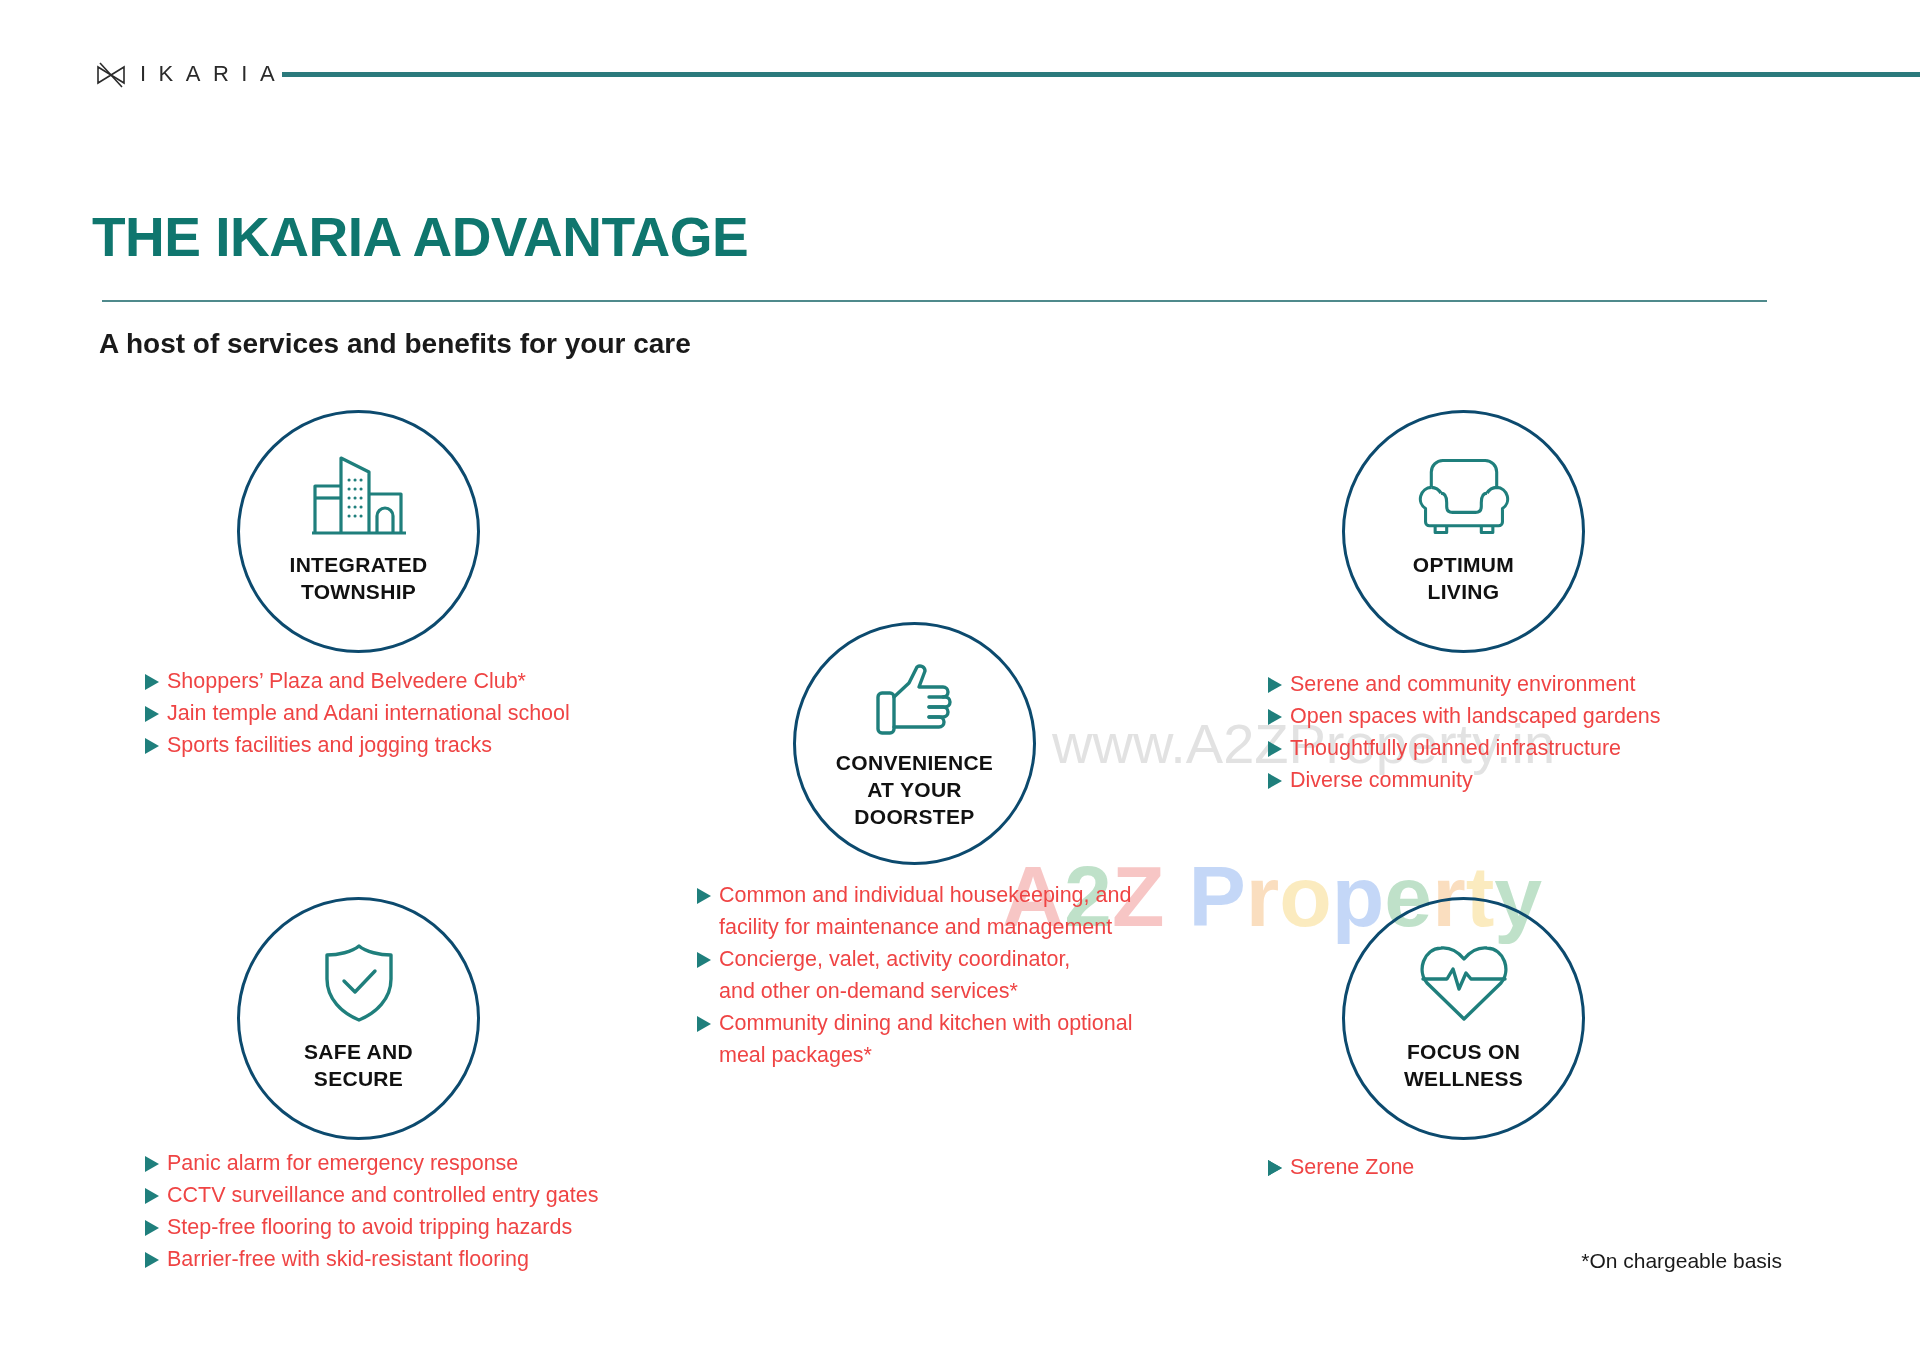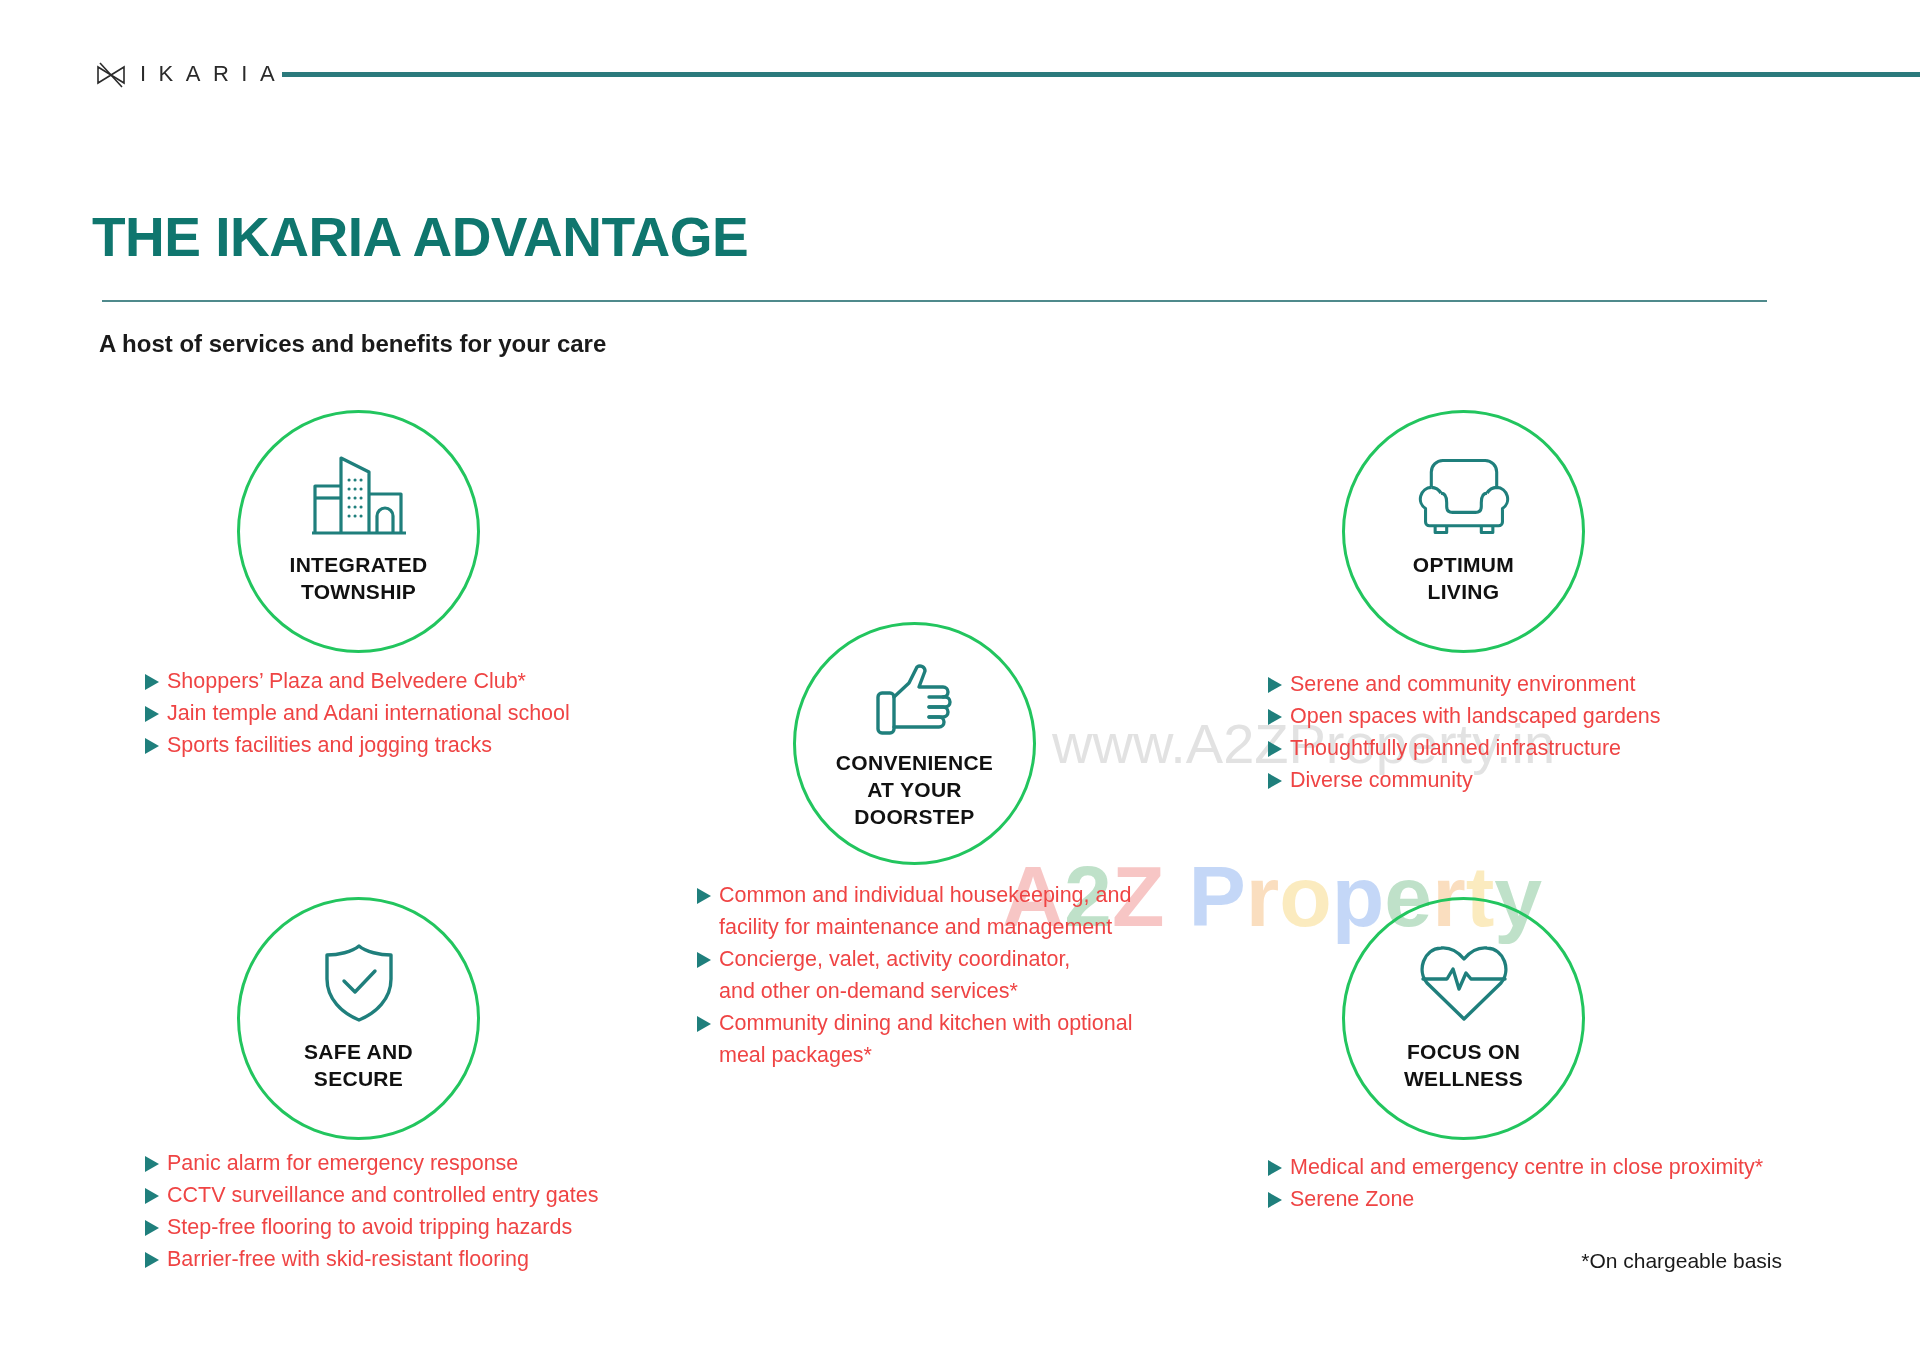--- a/index.html
+++ b/index.html
@@ -10,24 +10,24 @@
 
   
   .logo-icon { left:96px; top:62px; width:30px; height:26px; }
   .logo-text { left:140px; top:61px; font-size:22px; letter-spacing:12.5px; color:#2a2a2a;
                font-family:"Liberation Sans", sans-serif; font-weight:400; line-height:26px; }
   .header-bar { left:282px; top:72px; width:1638px; height:5px; background:#2b7a7c; }
 
   .page-title { left:92px; top:205px; font-size:55px; font-weight:700; line-height:64px;
                 letter-spacing:-0.5px; color:#0f766e; margin:0; }
   .title-divider { left:102px; top:300px; width:1665px; height:2px; background:#4f8a8c; }
-  .subtitle { left:99px; top:326px; font-size:24px; font-weight:700; line-height:36px; color:#1a1a1a; margin:0; }
+  .subtitle { left:99px; top:326px; font-size:28px; font-weight:700; line-height:36px; color:#1a1a1a; margin:0; }
 
   
-  .circle { width:237px; height:237px; border:3px solid #22c55e; border-radius:50%;
+  .circle { width:237px; height:237px; border:3px solid #0c4a6e; border-radius:50%;
             box-sizing:content-box; display:flex; flex-direction:column; align-items:center; }
   .circle .icon { margin-top:42px; width:100px; height:82px; display:flex; justify-content:center; align-items:center; }
   .circle .label { margin-top:14px; text-align:center; font-size:21px; font-weight:700; line-height:27px;
                    color:#111; letter-spacing:0.3px; }
   .circle.three .icon { margin-top:34px; }
   .circle.three .label { margin-top:8px; }
 
   
   .bullets { list-style:none; margin:0; padding:0; font-size:21.5px; line-height:32px; color:#ef4444; }
   .bullets li { position:relative; padding-left:22px; }
@@ -150,17 +150,17 @@
 <div class="abs circle" style="left:1342px; top:897px;">
   <div class="icon">
     <svg width="90" height="80" viewBox="0 0 90 80" fill="none" stroke="#1f7f7c" stroke-width="3.4" stroke-linejoin="round" stroke-linecap="round">
       <path d="M45 76 L8 40 C-2 28 4 6 22 5 C33 4 40 10 45 16 C50 10 57 4 68 5 C86 6 92 28 82 40 Z"></path>
       <path d="M4 36 H28 L34 26 L40 46 L47 30 L52 36 H86"></path>
     </svg>
   </div>
   <div class="label">FOCUS ON<br>WELLNESS</div>
 </div>
 <ul class="abs bullets" style="left:1268px; top:1151px;">
-    <li><span class="tri"></span><span class="txt">Medical and emergency centre in close proximity*</span></li>
+    <li><span class="tri"></span></li>
     <li><span class="tri"></span><span class="txt">Serene Zone</span></li>
   </ul>
 
 <div class="abs footnote">*On chargeable basis</div>
 
 </body></html>

